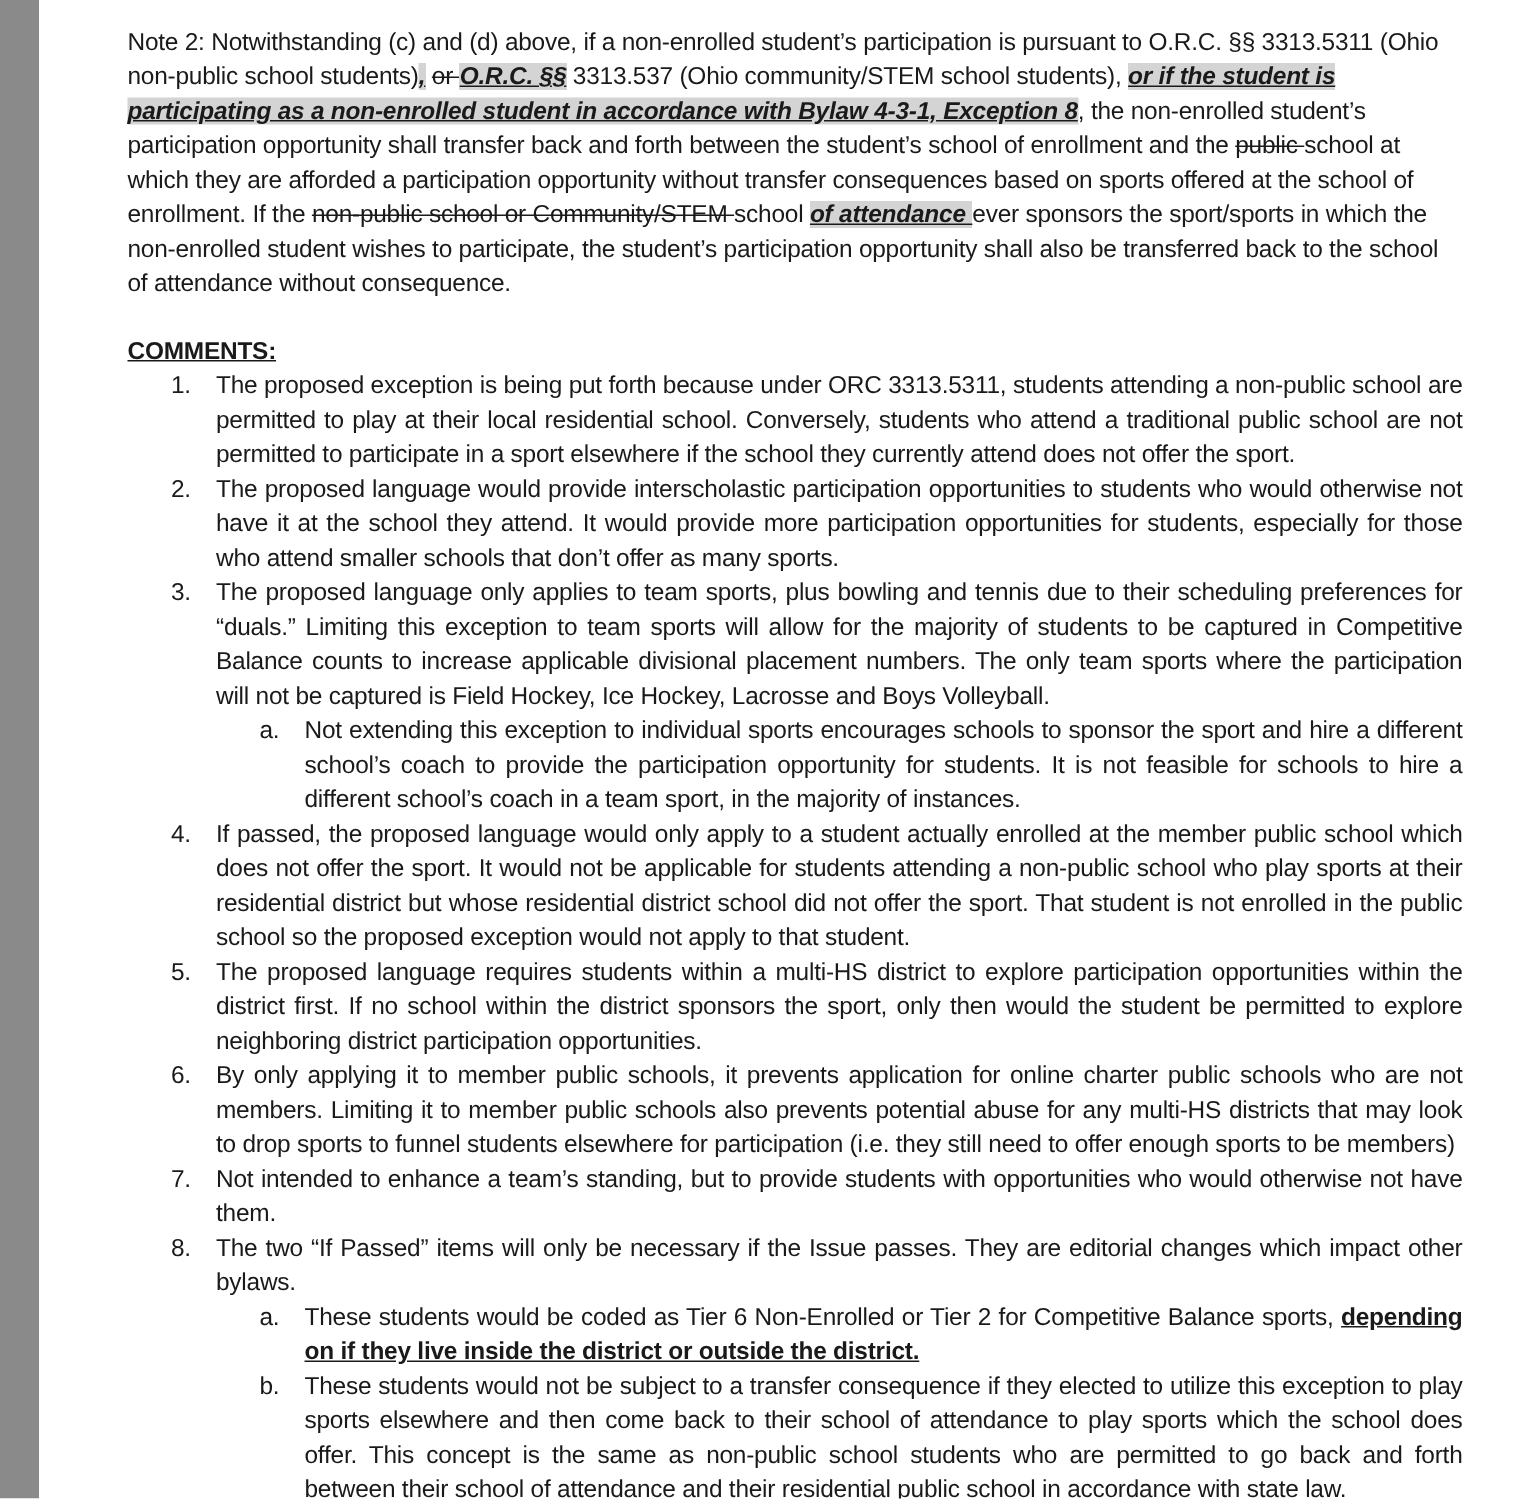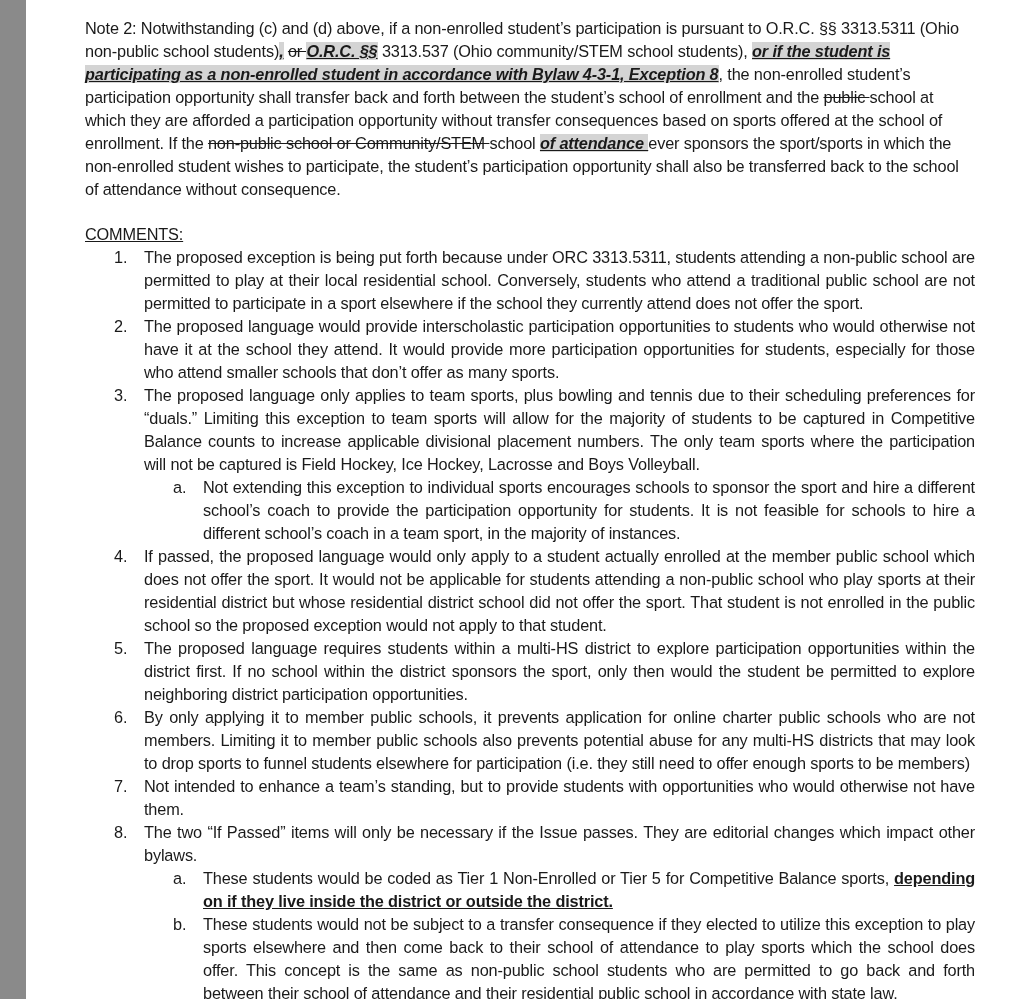--- a/index.html
+++ b/index.html
@@ -17,21 +17,21 @@
   .page {
     position: absolute; left: 85px; top: 17px; width: 890px;
     font-size: 16.3px; line-height: 23px;
     letter-spacing: -0.15px;
   }
   .note p { margin: 0; }
   .ins { font-weight: bold; font-style: italic; text-decoration: underline; }
   .hl { background: #d4d4d4; }
   .del { text-decoration: line-through; }
   .comments-heading {
-    margin-top: 22px; font-weight: normal; text-decoration: underline;
+    margin-top: 22px; font-weight: bold; text-decoration: underline;
   }
   ol.main { margin: 0; padding: 0; list-style: none; }
   ol.main > li { position: relative; padding-left: 59px; text-align: justify; }
   ol.main > li > .num { position: absolute; left: 29px; top: 0; }
   ol.sub { margin: 0; padding: 0; list-style: none; }
   ol.sub > li { position: relative; padding-left: 59px; margin-left: 0; text-align: justify; }
   ol.sub > li > .num { position: absolute; left: 29px; top: 0; }
   .bu { font-weight: bold; text-decoration: underline; }
 </style>
 </head>
@@ -50,17 +50,17 @@
       <li><span class="num">1.</span><span>The proposed exception is being put forth because under ORC 3313.5311, students attending a non-public school are permitted to play at their local residential school. Conversely, students who attend a traditional public school are not permitted to participate in a sport elsewhere if the school they currently attend does not offer the sport.</span></li>
       <li><span class="num">2.</span><span>The proposed language would provide interscholastic participation opportunities to students who would otherwise not have it at the school they attend. It would provide more participation opportunities for students, especially for those who attend smaller schools that don’t offer as many sports.</span></li>
       <li><span class="num">3.</span><span>The proposed language only applies to team sports, plus bowling and tennis due to their scheduling preferences for “duals.” Limiting this exception to team sports will allow for the majority of students to be captured in Competitive Balance counts to increase applicable divisional placement numbers. The only team sports where the participation will not be captured is Field Hockey, Ice Hockey, Lacrosse and Boys Volleyball.</span><ol class="sub">
           <li><span class="num">a.</span><span>Not extending this exception to individual sports encourages schools to sponsor the sport and hire a different school’s coach to provide the participation opportunity for students. It is not feasible for schools to hire a different school’s coach in a team sport, in the majority of instances.</span></li>
         </ol></li>
       <li><span class="num">4.</span><span>If passed, the proposed language would only apply to a student actually enrolled at the member public school which does not offer the sport. It would not be applicable for students attending a non-public school who play sports at their residential district but whose residential district school did not offer the sport. That student is not enrolled in the public school so the proposed exception would not apply to that student.</span></li>
       <li><span class="num">5.</span><span>The proposed language requires students within a multi-HS district to explore participation opportunities within the district first. If no school within the district sponsors the sport, only then would the student be permitted to explore neighboring district participation opportunities.</span></li>
       <li><span class="num">6.</span><span>By only applying it to member public schools, it prevents application for online charter public schools who are not members. Limiting it to member public schools also prevents potential abuse for any multi-HS districts that may look to drop sports to funnel students elsewhere for participation (i.e. they still need to offer enough sports to be members)</span></li>
       <li><span class="num">7.</span><span>Not intended to enhance a team’s standing, but to provide students with opportunities who would otherwise not have them.</span></li>
       <li><span class="num">8.</span><span>The two “If Passed” items will only be necessary if the Issue passes. They are editorial changes which impact other bylaws.</span><ol class="sub">
-          <li><span class="num">a.</span><span>These students would be coded as Tier 1 Non-Enrolled or Tier 5 for Competitive Balance sports, </span><span class="bu">depending on if they live inside the district or outside the district.</span></li>
+          <li><span class="num">a.</span><span>These students would be coded as Tier 6 Non-Enrolled or Tier 2 for Competitive Balance sports, </span><span class="bu">depending on if they live inside the district or outside the district.</span></li>
           <li><span class="num">b.</span><span>These students would not be subject to a transfer consequence if they elected to utilize this exception to play sports elsewhere and then come back to their school of attendance to play sports which the school does offer. This concept is the same as non-public school students who are permitted to go back and forth between their school of attendance and their residential public school in accordance with state law.</span></li>
         </ol></li>
     </ol>
 </div>
 
 </body></html>

